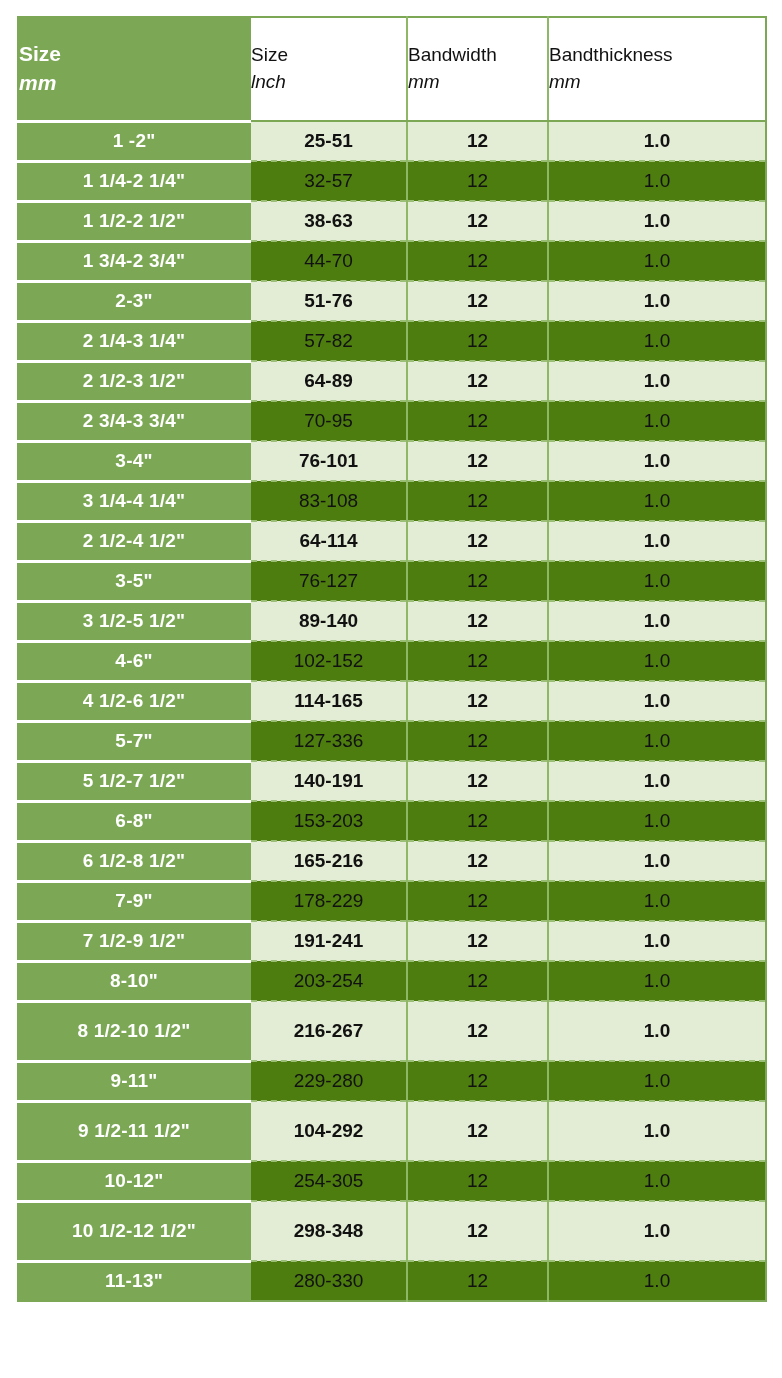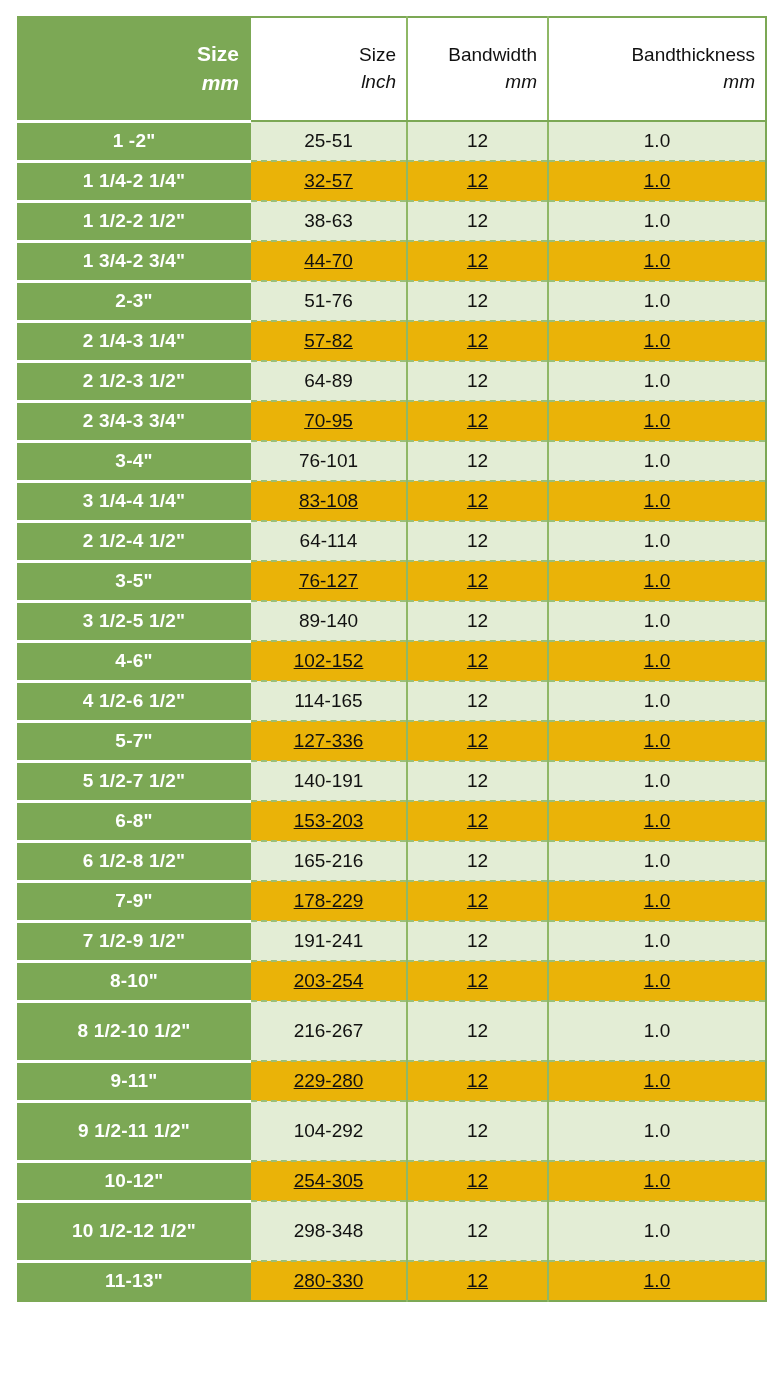--- a/index.html
+++ b/index.html
@@ -27,23 +27,23 @@
   }
 
   
   .col-size-mm     { width: 232px; }
   .col-size-inch   { width: 157px; }
   .col-bandwidth   { width: 141px; }
   .col-bandthick   { width: 218px; }
 
   
   thead th {
-    padding: 10px;
+    padding: 0;
     vertical-align: middle;
-    text-align: right;
+    text-align: left;
     border-bottom: 2px solid #7CA855;
   }
 
   th.hdr-green {
     background: #7CA855;
     color: #ffffff;
     font-size: 21px;
     font-weight: bold;
     line-height: 1.35;
     height: 104px;
@@ -83,22 +83,22 @@
   tbody tr:first-child td.cell-size { border-top: 3px solid #ffffff; }
 
   td.cell-data {
     color: #111111;
     font-size: 19px;
     border-top: 2px dashed #9CBF77;
     border-right: 2px solid #8FB866;
   }
   td.cell-data.last { border-right: none; }
 
-  tr.band-tint td.cell-data { background: #E3EDD5; }
-  tr.band-plain td.cell-data { background: #eab308; text-decoration: underline; }
+  tr.band-tint td.cell-data { background: #E3EDD5; font-weight: bold; }
+  tr.band-plain td.cell-data { background: #4d7c0f; }
 
   
   tr.h-normal td { height: 40px; }
   tr.h-tall   td { height: 60px; }
 </style>
 </head>
 <body>
 
 <div id="page">
 

